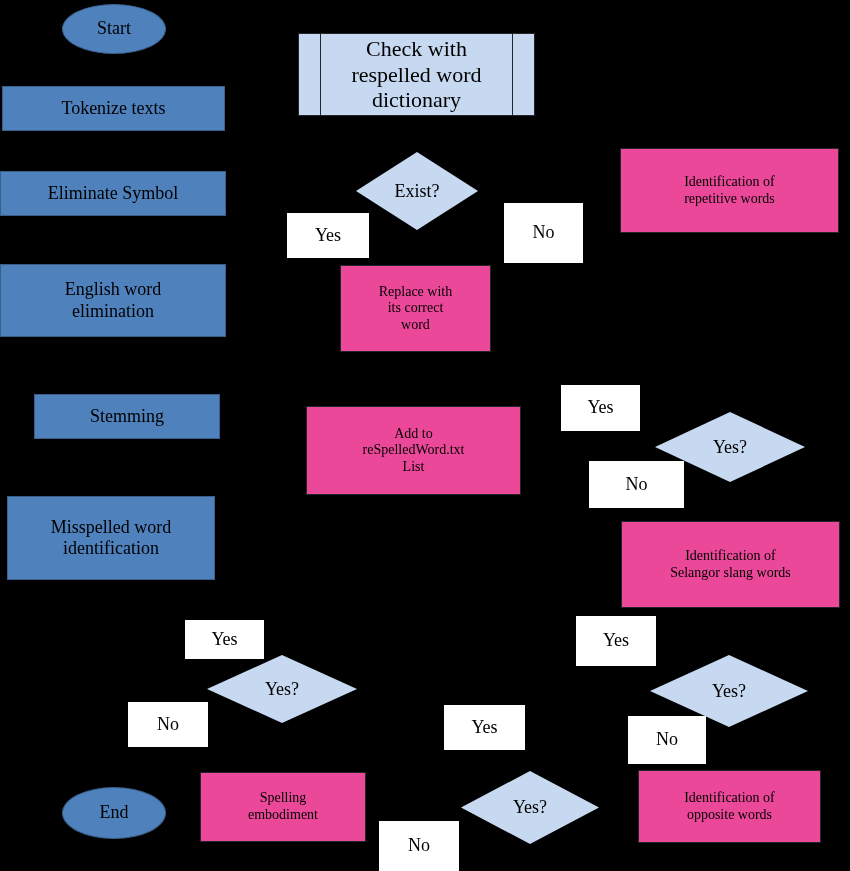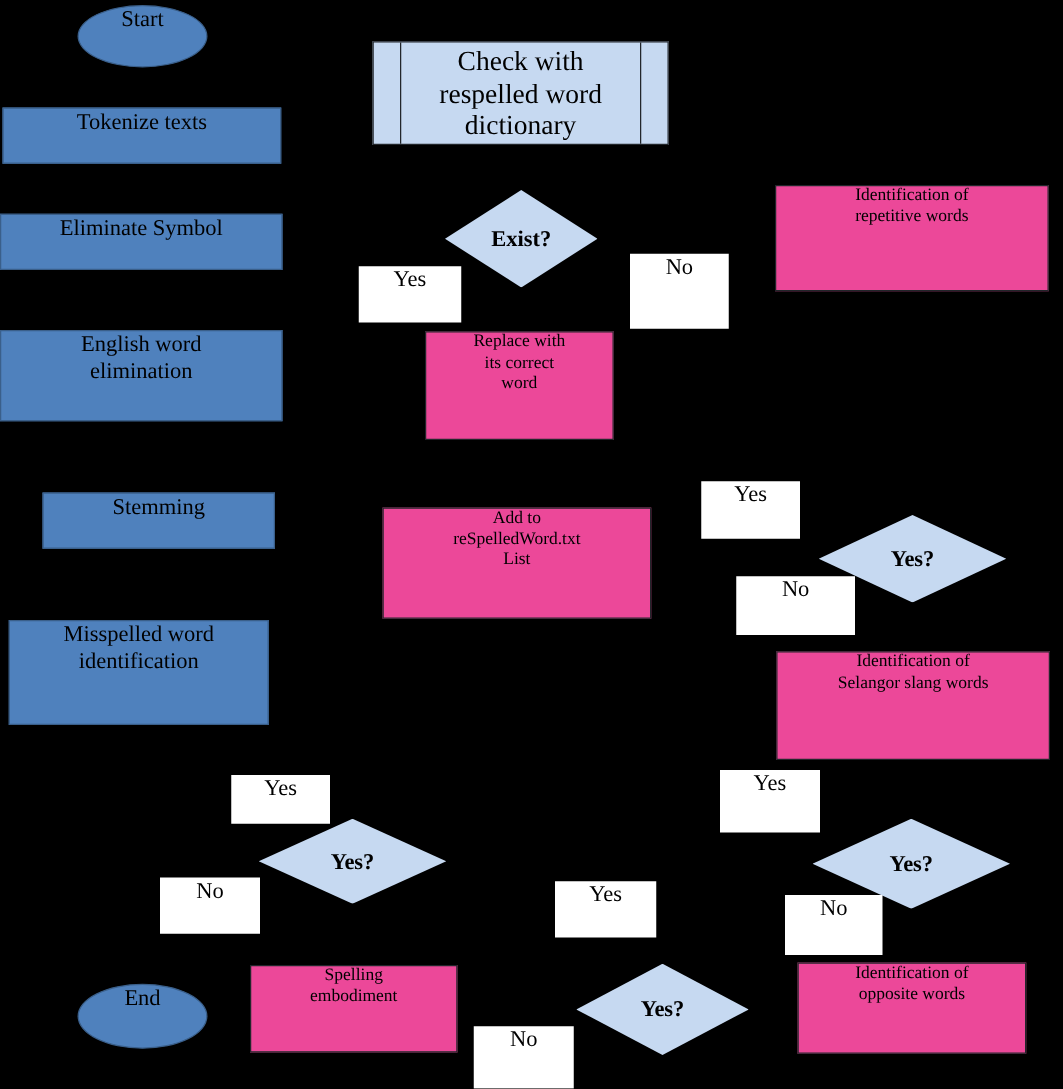--- a/index.html
+++ b/index.html
@@ -12,21 +12,21 @@
     width: 850px;
     height: 871px;
     background: #000000;
     overflow: hidden;
     font-family: "Liberation Serif", "DejaVu Serif", serif;
   }
   .node {
     position: absolute;
     box-sizing: border-box;
     display: flex;
-    align-items: flex-start;
+    align-items: center;
     justify-content: center;
     text-align: center;
     color: #000000;
     line-height: 1.18;
     white-space: pre-line;
   }
   
   .proc-dark {
     background: #4f81bd;
     border: 1px solid #3a5f8a;
@@ -64,21 +64,20 @@
   }
   .decision .diamond-text {
     position: absolute;
     inset: 0;
     display: flex;
     align-items: center;
     justify-content: center;
     color: #000000;
     font-size: 18px;
     text-align: right;
-    font-weight: bold;
   }
   
   .predef {
     position: absolute;
     box-sizing: border-box;
     background: #c6d9f1;
     border: 1px solid #22262b;
   }
   .predef .bar {
     position: absolute;

